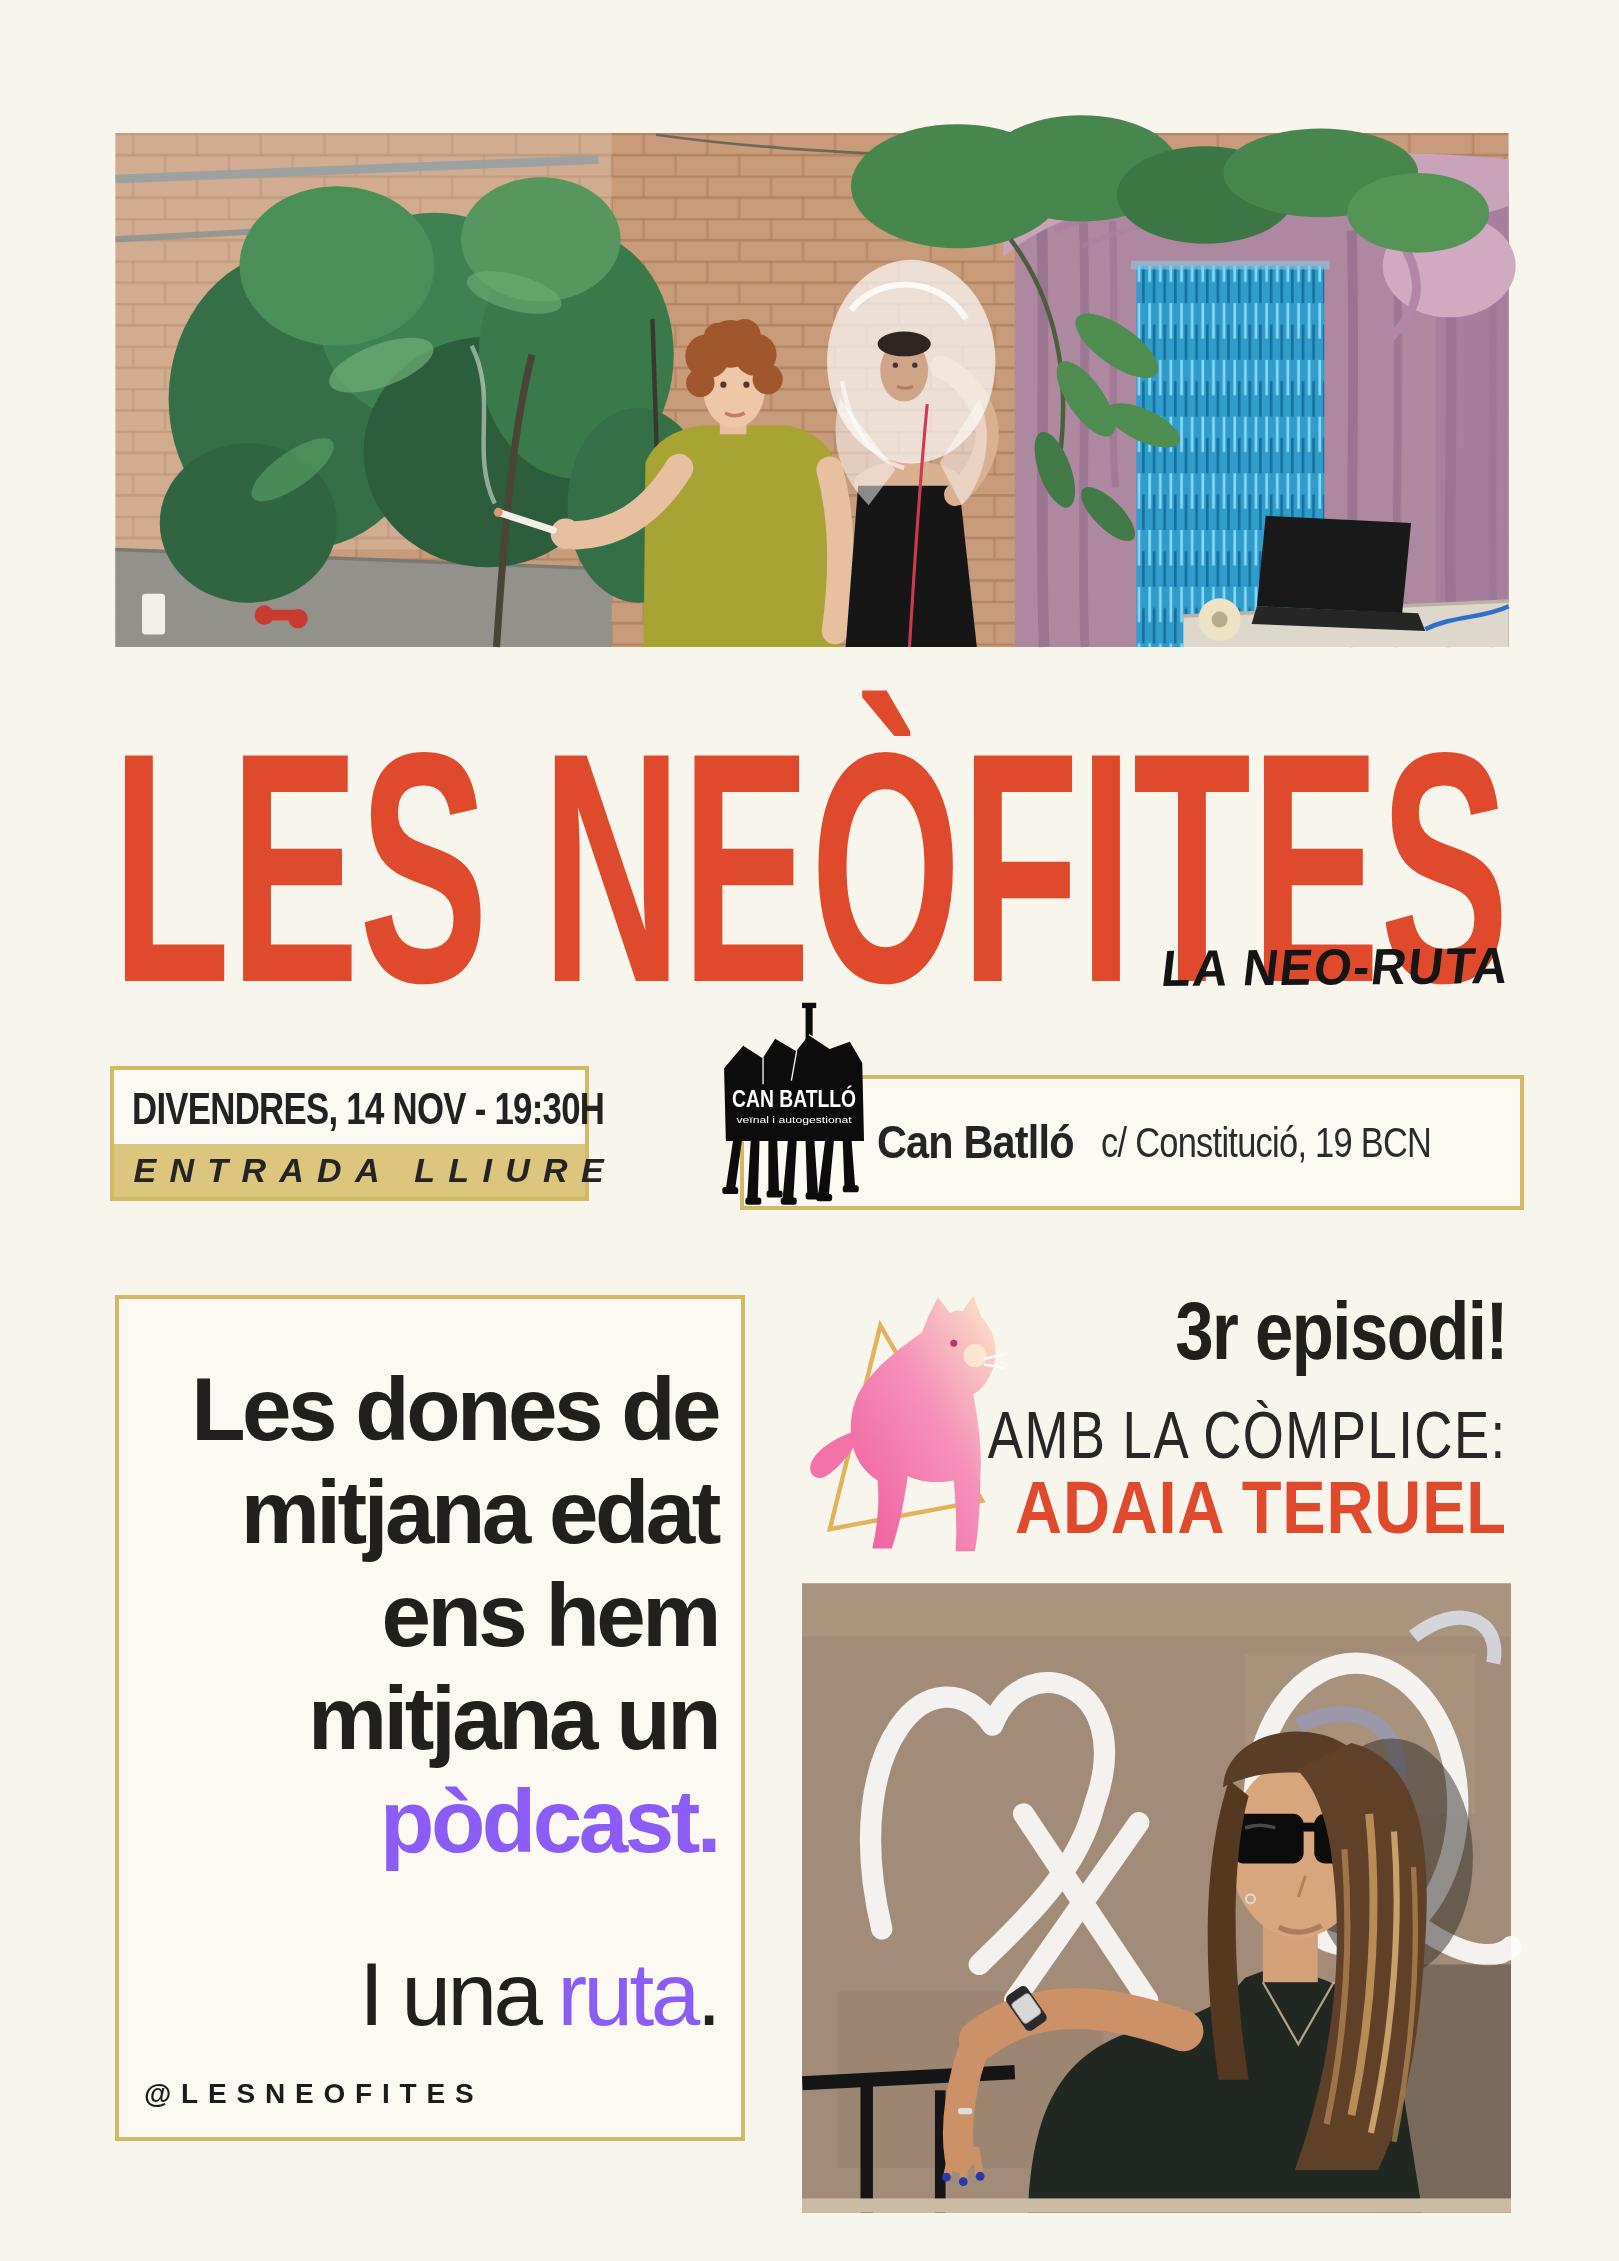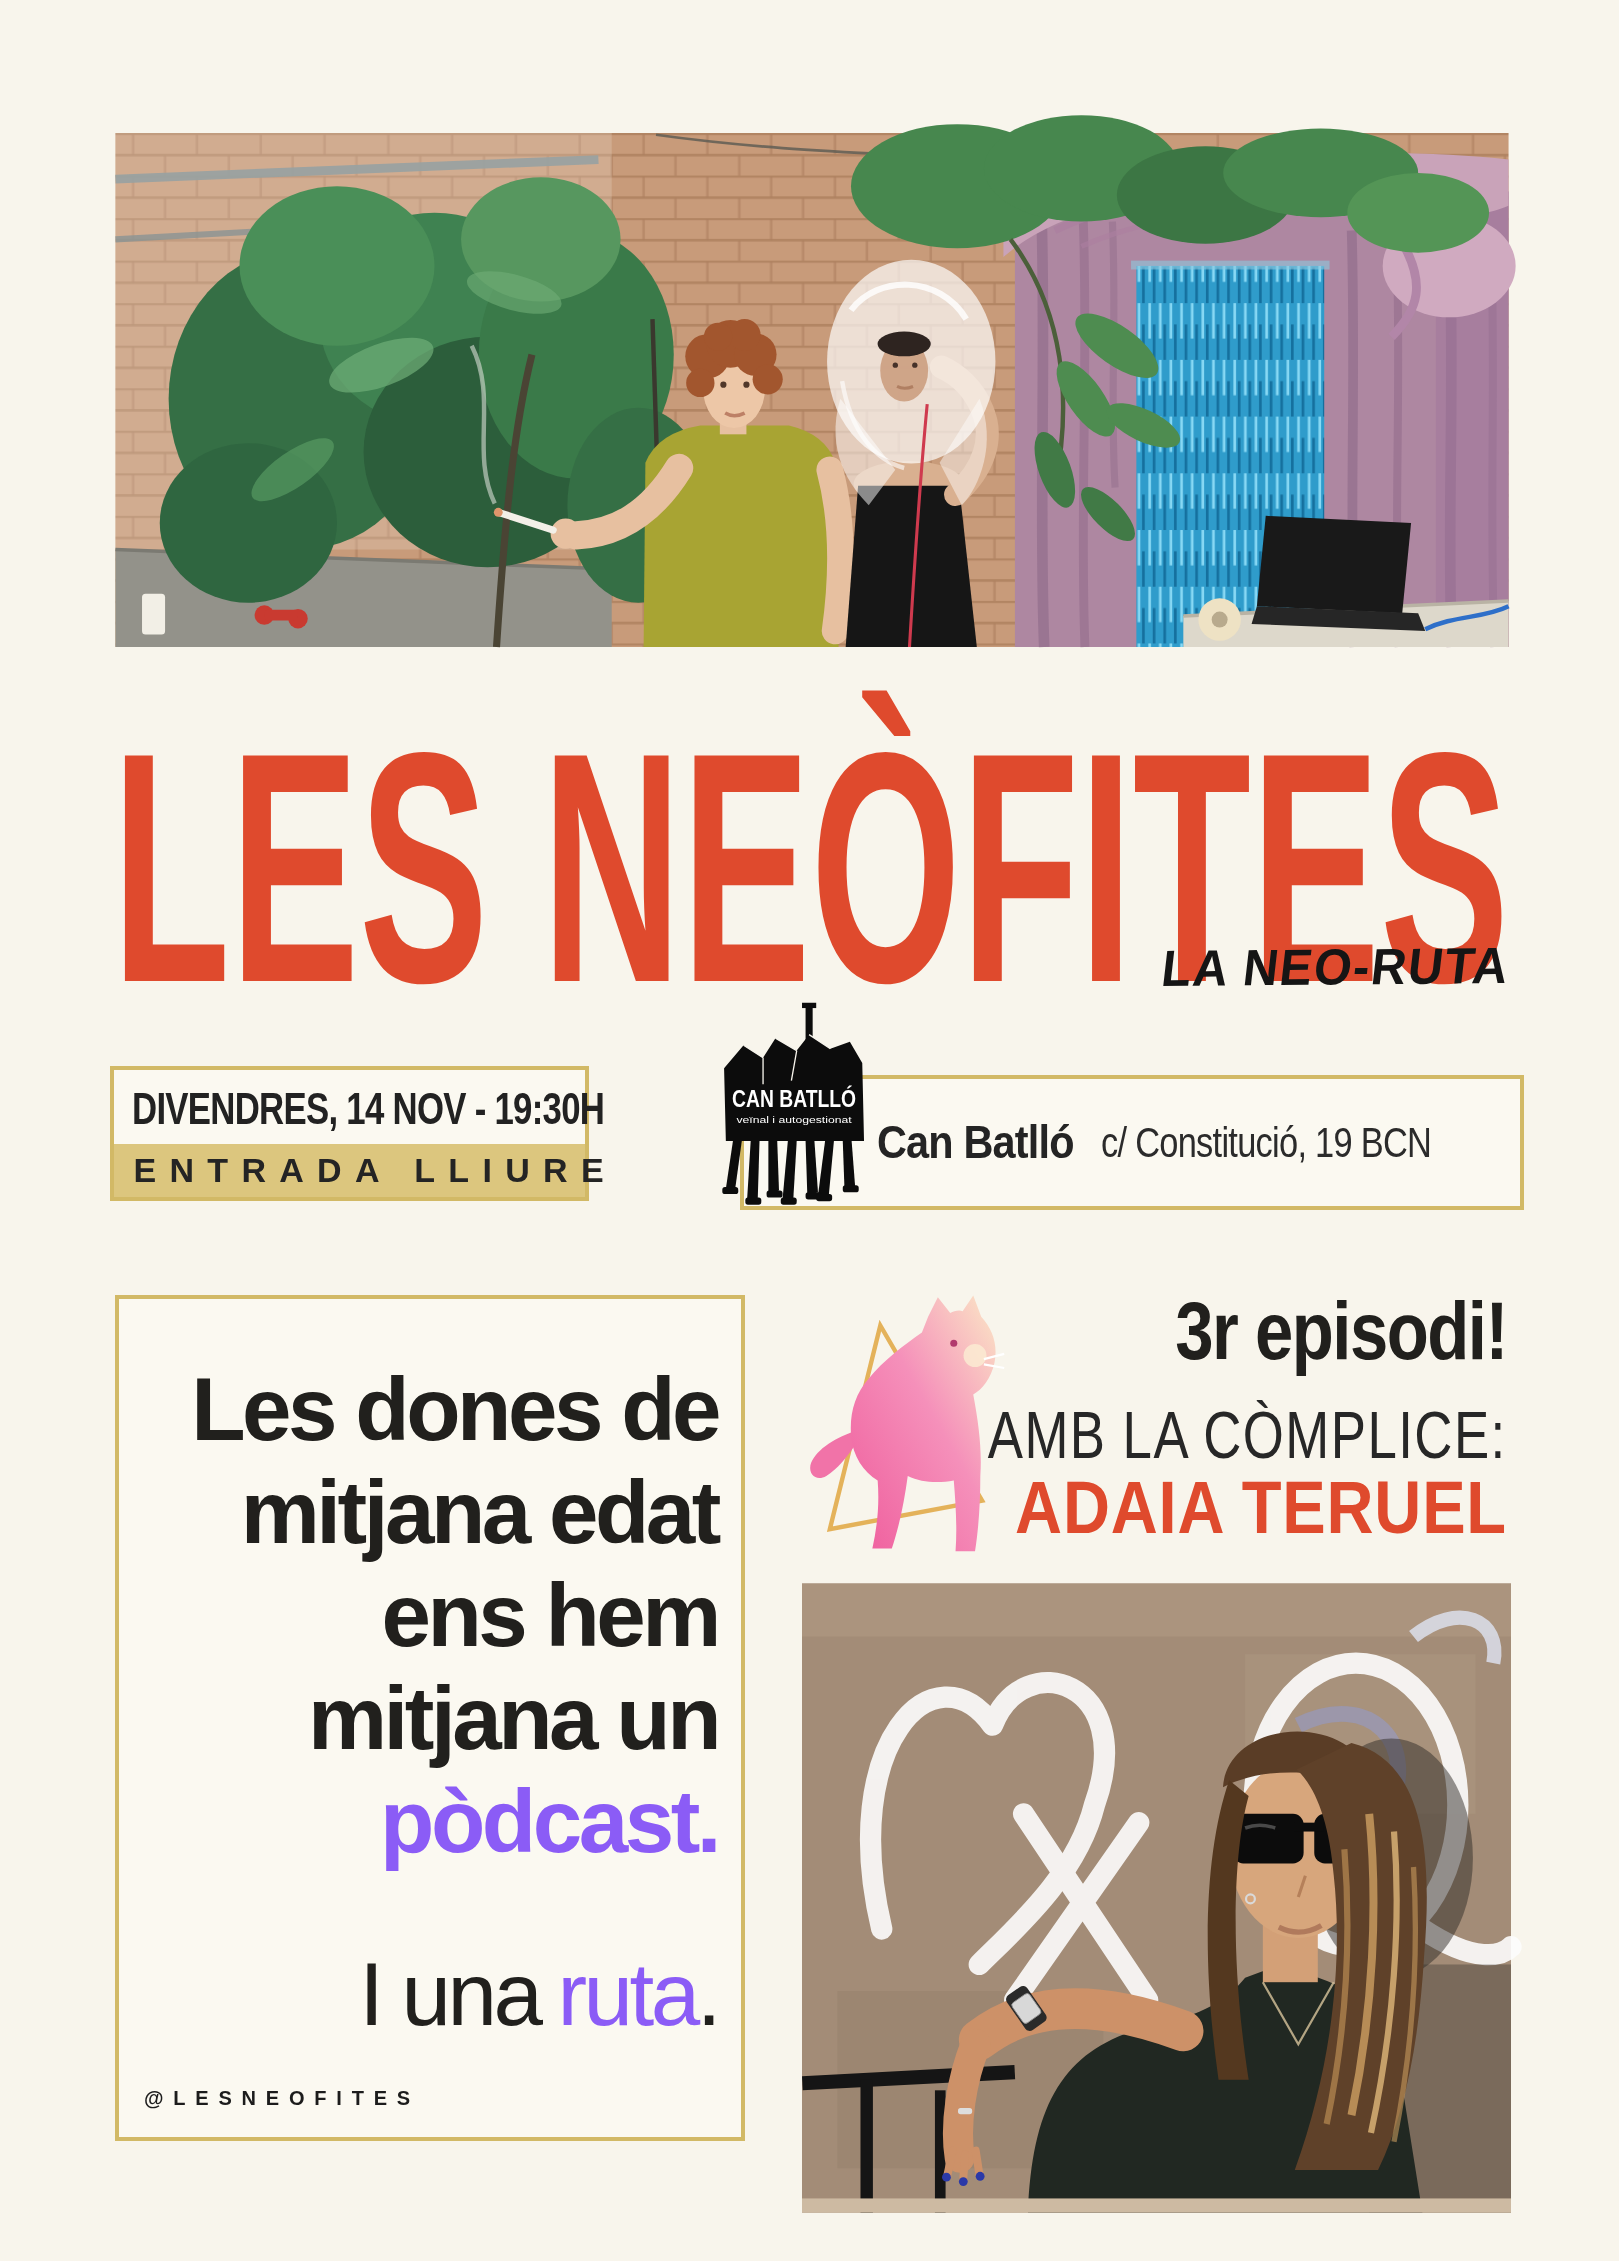--- a/index.html
+++ b/index.html
@@ -31,20 +31,21 @@
     position:absolute;left:17.7px;top:14px;
     font-size:44px;font-weight:bold;color:#222;letter-spacing:-0.9px;
     white-space:nowrap;transform:scaleX(.79);transform-origin:left center;
   }
   .admission-band{
     position:absolute;left:0;right:0;bottom:0;height:53px;
     background:#dcc67e;display:flex;align-items:center;
     padding-left:19.5px;
     font-size:34px;font-weight:bold;color:#242424;letter-spacing:13.3px;
     white-space:nowrap;
+    font-style:italic;
   }
   .venue-box{left:740px;top:1075px;width:784px;height:135px;}
   .venue-line{
     position:absolute;left:133px;top:0;height:126px;
     display:flex;align-items:center;white-space:nowrap;
   }
   .venue-name{
     font-size:46px;font-weight:bold;color:#242424;letter-spacing:-0.9px;
     display:inline-block;transform:scaleX(.9);transform-origin:left center;
   }
@@ -64,21 +65,21 @@
   }
   .red{color:#8b5cf6;}
   .tg-ruta{
     position:absolute;right:23px;top:644px;
     font-size:89px;font-weight:normal;letter-spacing:-3.5px;color:#21201d;
     white-space:nowrap;
   }
   .tg-ruta .pfx{margin-right:0.2em;}
   .tg-handle{
     position:absolute;left:25px;bottom:26.6px;
-    font-size:20px;font-weight:bold;letter-spacing:9.8px;color:#1c1c1c;
+    font-size:28px;font-weight:bold;letter-spacing:9.8px;color:#1c1c1c;
     white-space:nowrap;
   }
 
   
   .cat-svg{left:798px;top:1290px;}
   .ep-heading{
     right:112px;top:1284px;font-size:82px;font-weight:bold;color:#21201d;
     letter-spacing:-1.8px;white-space:nowrap;
     transform:scaleX(.84);transform-origin:right center;
   }

